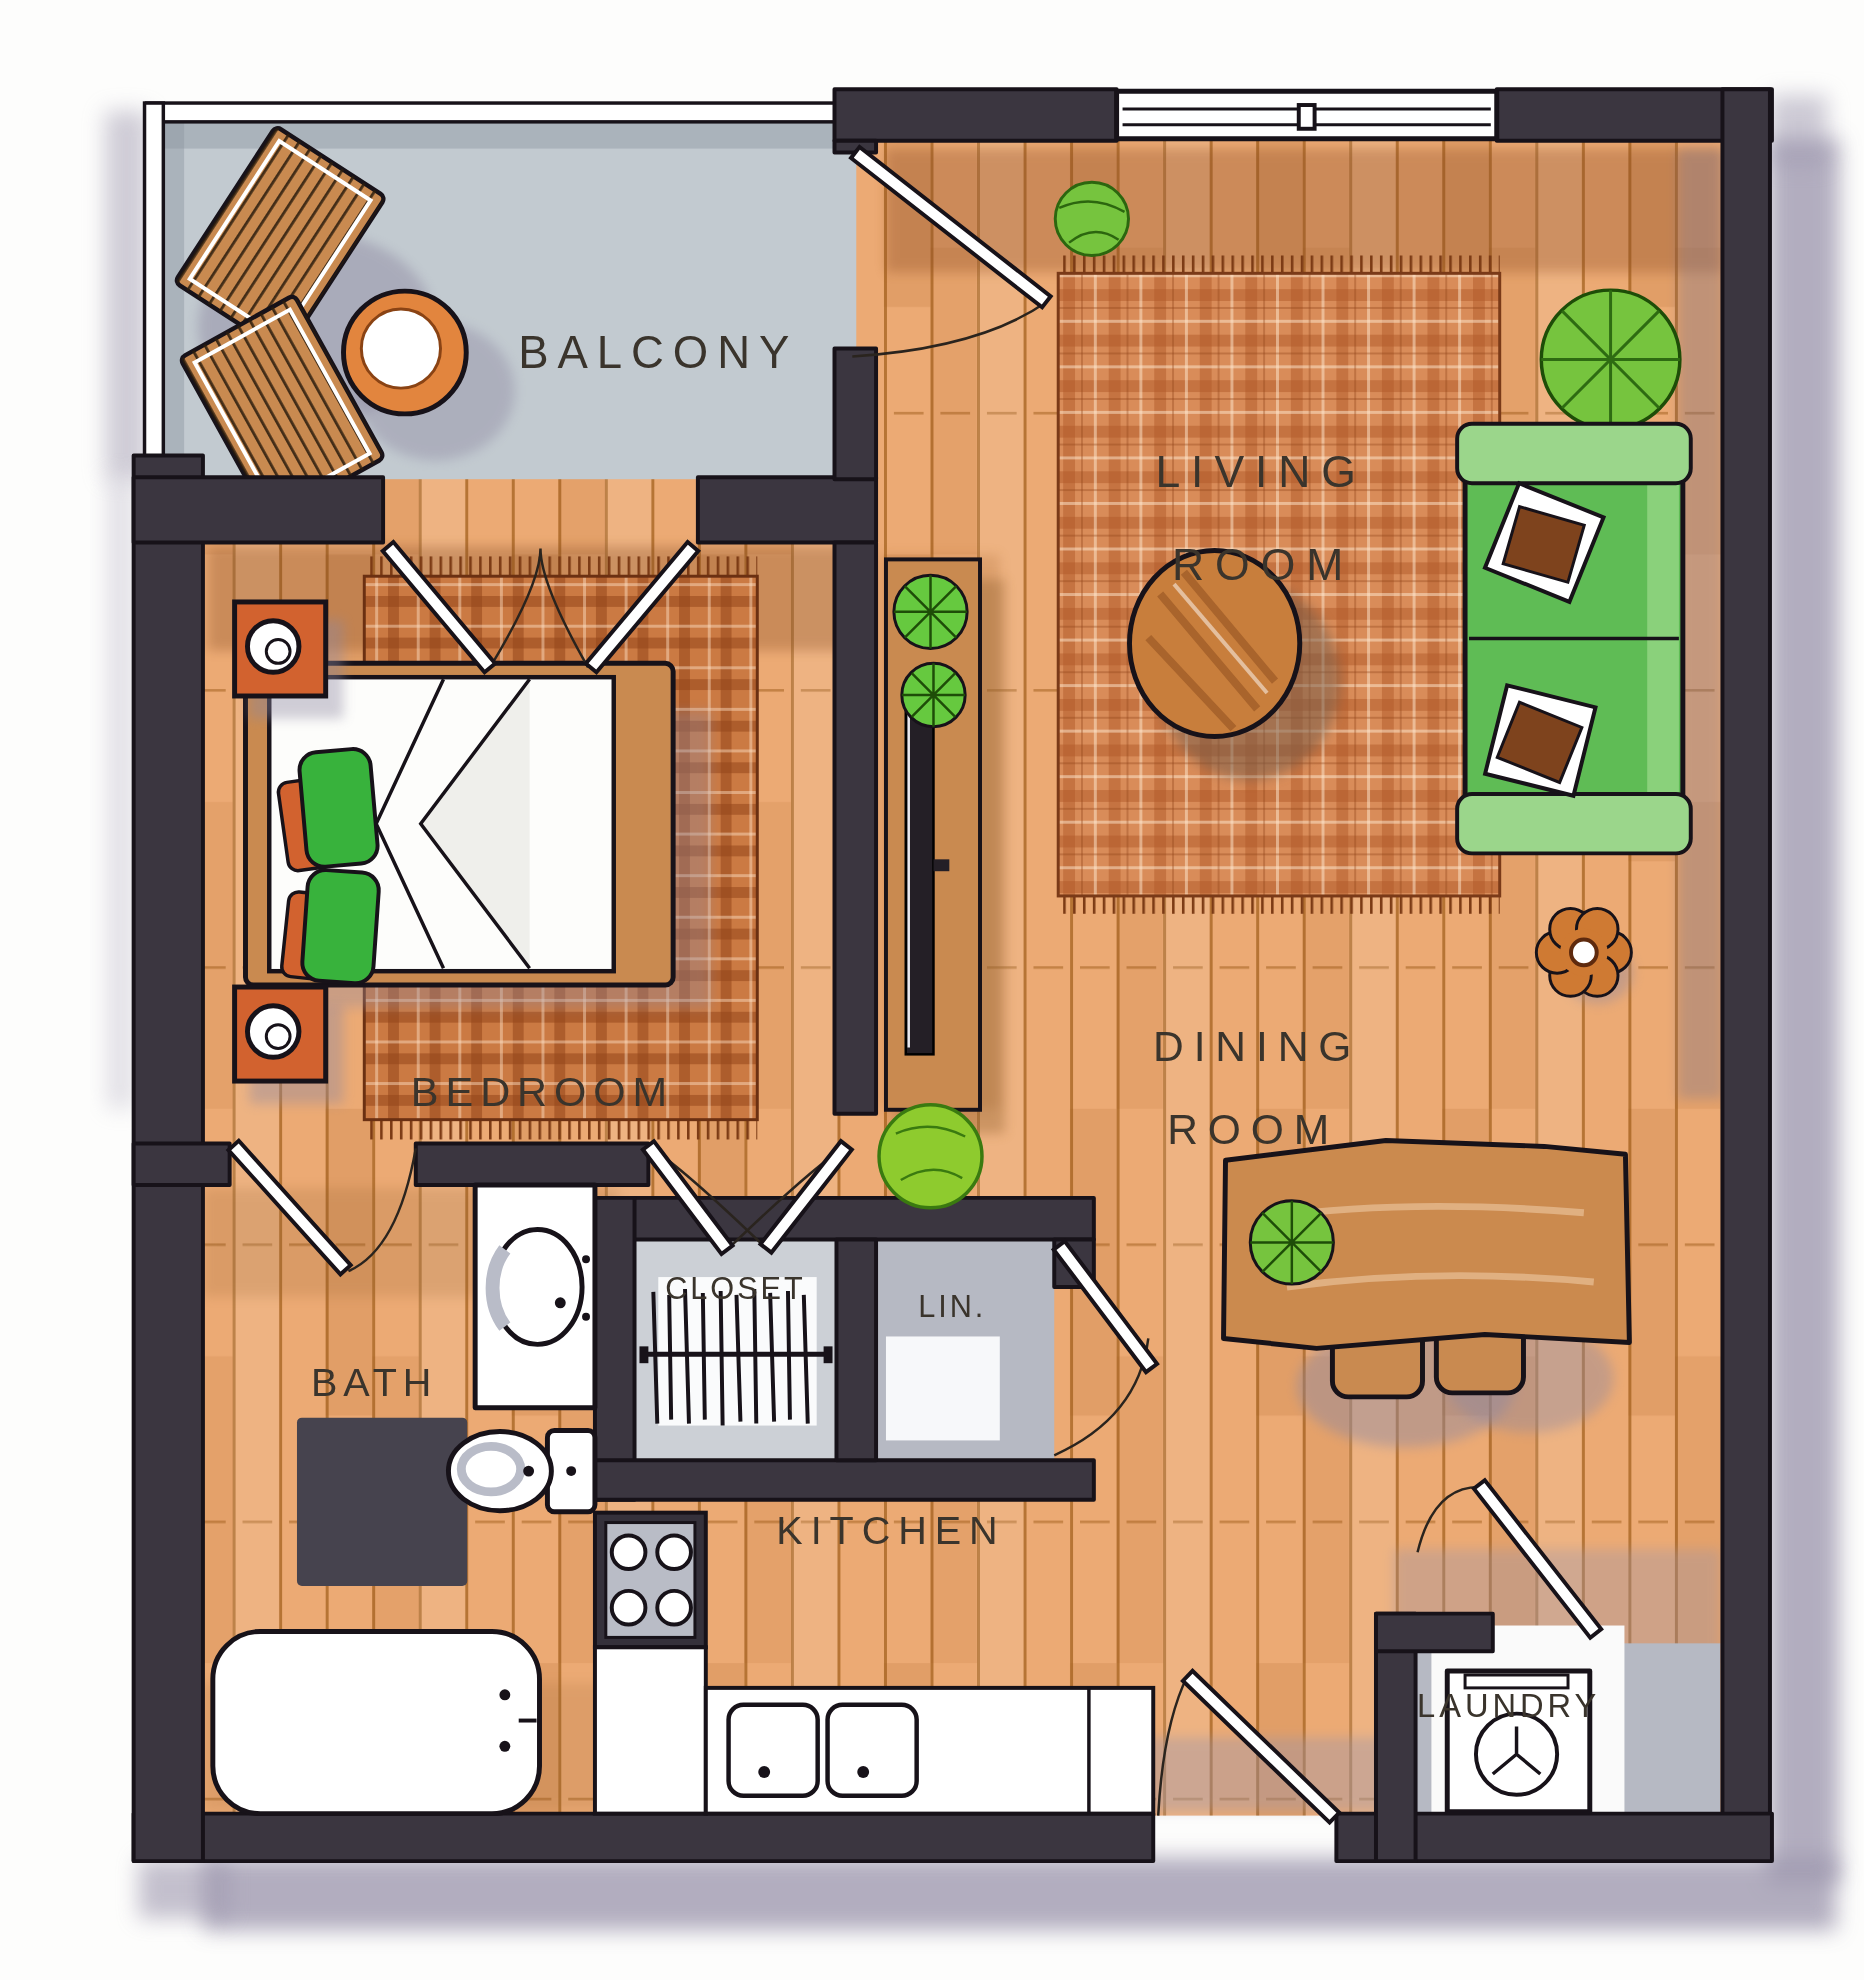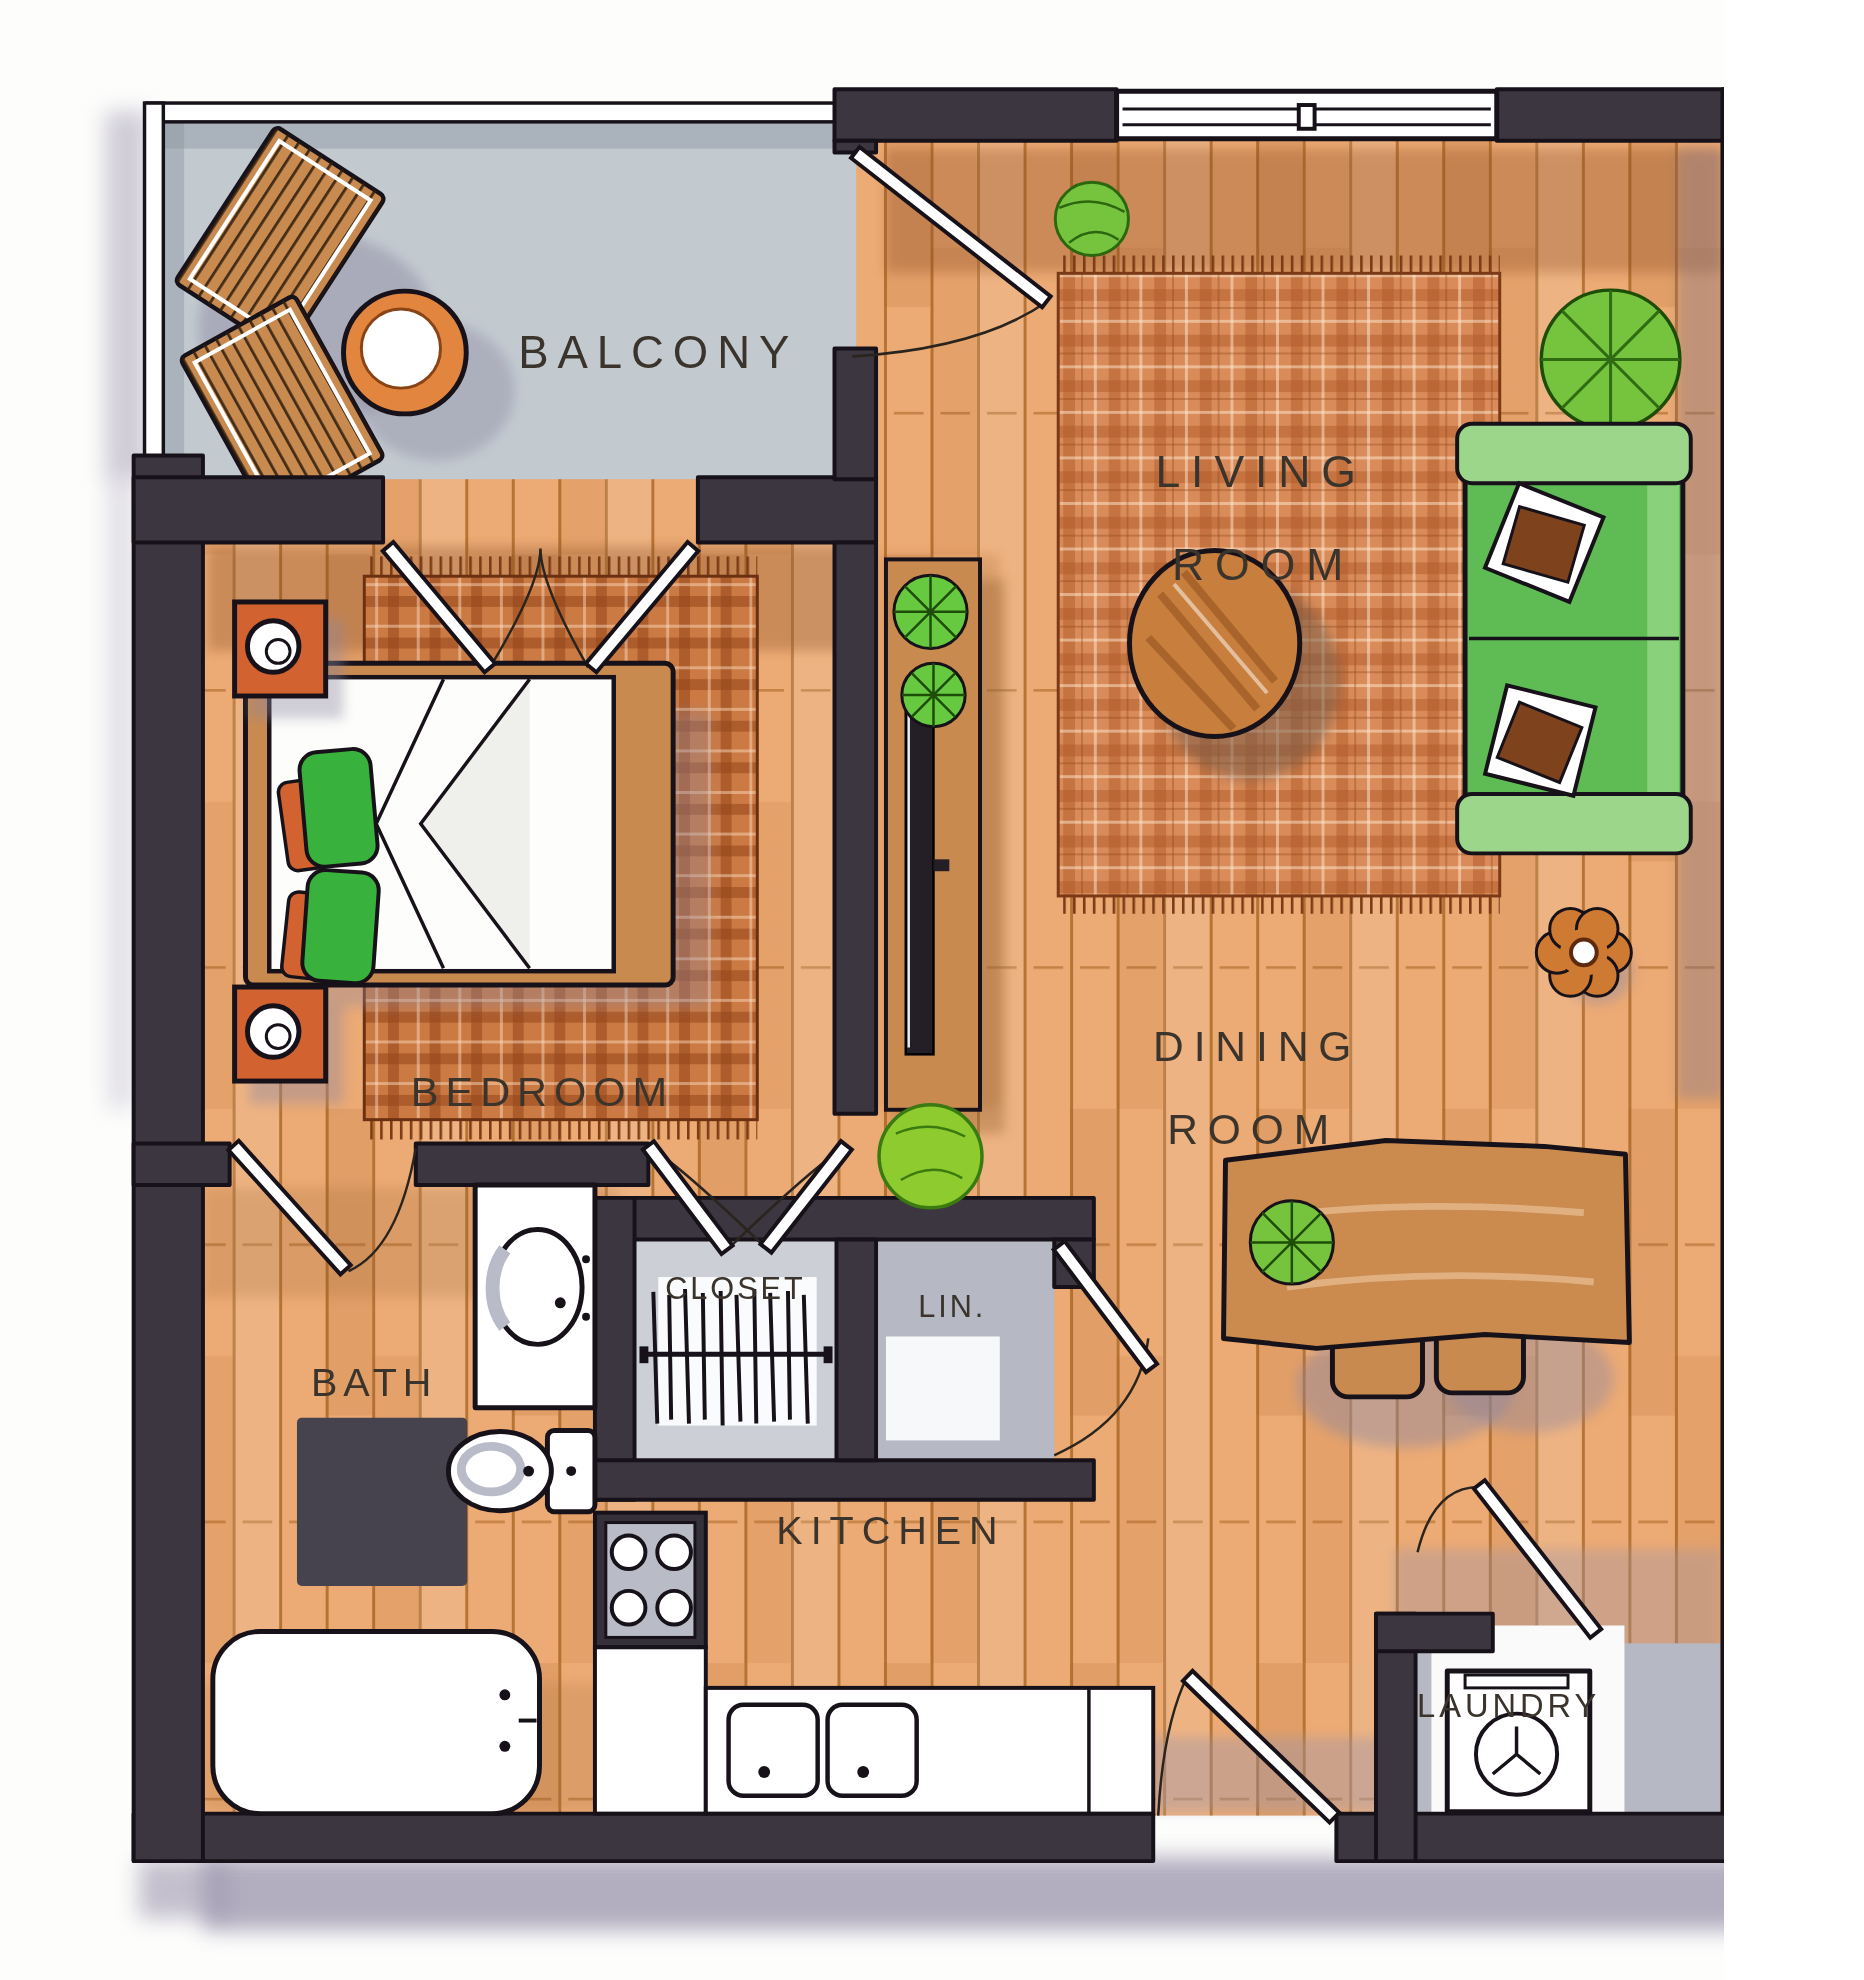--- a/index.html
+++ b/index.html
@@ -1,16 +1,16 @@
 <!DOCTYPE html>
 <html style="--wall: #3b3640; --ink: #171219; --text: #3a342c; --wood: #ecaa74; --wood_line: #a4611f; --balcony_floor: #c2cad0; --rug: #d98c59; --rug_dark: #cb7a43; --sofa: #5fbc55; --sofa_arm: #9bd68b; --plant: #76c43e; --wood_furn: #c98a50; --accent: #d2622f; --shadow: #9d97ae; --grey_int: #b6b9c3;"><head>
 <meta charset="utf-8">
 <style>
   html,body{margin:0;padding:0;background:#ffffff;}
-  .stage{position:relative;width:1724px;height:1980px;background:#fdfdfc;overflow:hidden;
+  .stage{position:relative;width:1864px;height:1980px;background:#fdfdfc;overflow:hidden;
          font-family:"Liberation Sans","DejaVu Sans",sans-serif;}
   .stage svg{position:absolute;left:0;top:0;}
   .wall{fill:var(--wall);stroke:var(--ink);stroke-width:4;stroke-linejoin:round;}
   .thinwall{fill:#ffffff;stroke:var(--ink);stroke-width:3.5;}
   .fix{fill:#ffffff;stroke:var(--ink);stroke-width:5;stroke-linejoin:round;}
   .fix4{fill:#ffffff;stroke:var(--ink);stroke-width:4;}
   .leaf{fill:#ffffff;stroke:var(--ink);stroke-width:4;}
   .arc{fill:none;stroke:#2a241e;stroke-width:2.5;}
   .inkline{stroke:var(--ink);fill:none;}
   .sh{fill:var(--shadow);}

